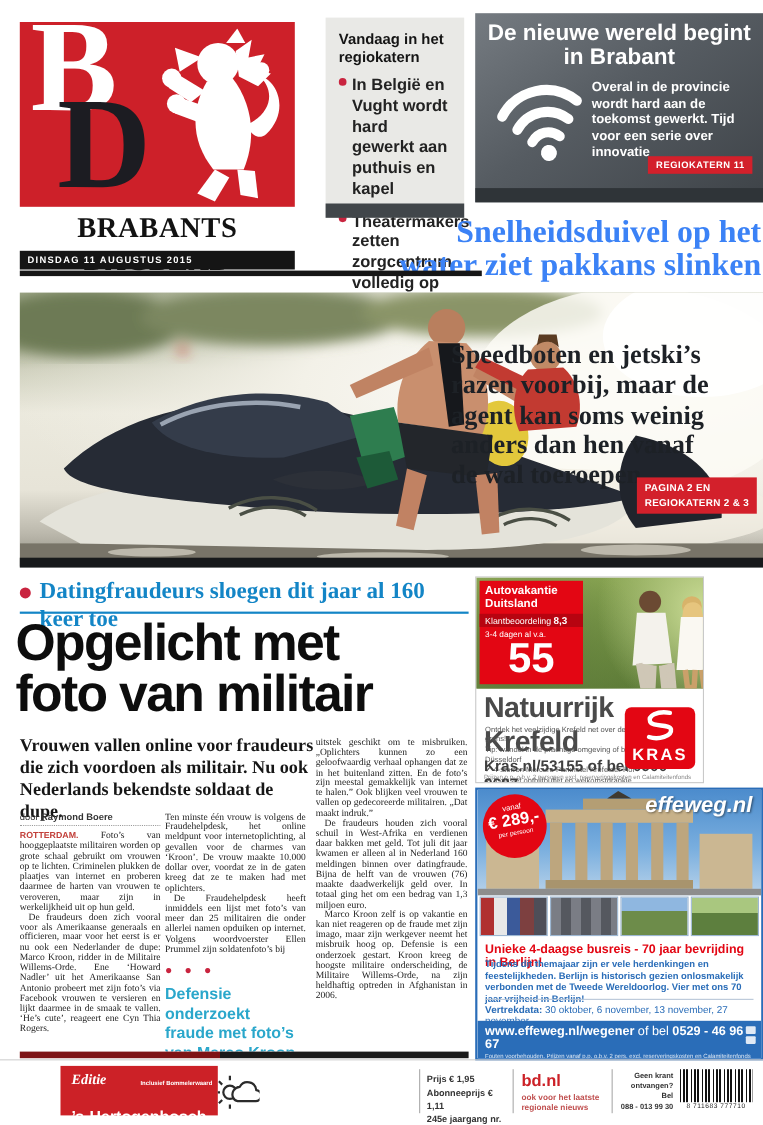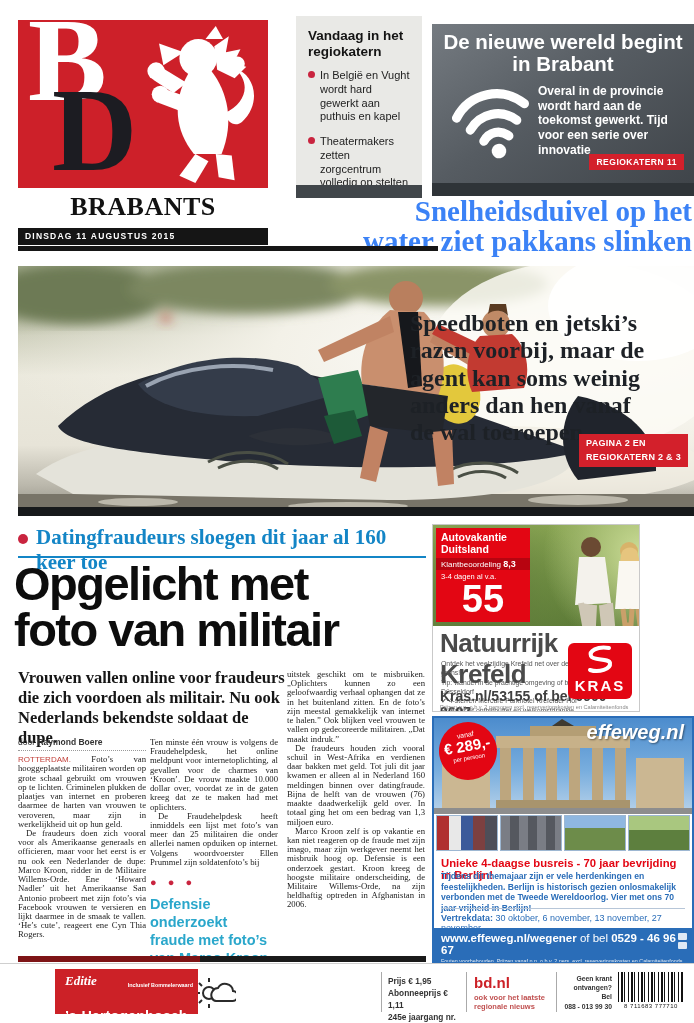--- a/index.html
+++ b/index.html
@@ -17,27 +17,27 @@
       font-weight:bold;font-size:118px;color:#1c1c22;line-height:1;}
   #paper-title{left:18px;top:192px;width:250px;text-align:center;font-family:"Liberation Serif",serif;
       font-weight:bold;font-size:26px;color:#121212;letter-spacing:.5px;}
   #date-bar{left:18px;top:228px;width:250px;height:17px;background:#151515;color:#fff;
       font-size:8.5px;font-weight:bold;letter-spacing:1.2px;line-height:17px;padding-left:7px;}
 
   
   #regio{left:296px;top:16px;width:126px;height:182px;background:#e9e9e6;}
   #regio .inner{padding:12px 10px 0 12px;}
   #regio h3{margin:0 0 10px 0;font-size:13.5px;line-height:1.15;color:#141414;}
-  .regio-item{position:relative;padding-left:12px;margin-bottom:11px;font-size:11px;
-      font-weight:normal;line-height:1.25;color:#222;}
+  .regio-item{position:relative;padding-left:12px;margin-bottom:11px;font-size:15px;
+      font-weight:bold;line-height:1.25;color:#222;}
   .rdot{position:absolute;left:0;top:2px;width:7px;height:7px;border-radius:50%;background:#c9243f;}
   #regio .bottombar{position:absolute;left:0;bottom:0;width:100%;height:13px;background:#41464a;}
 
   
-  #innov{left:432px;top:24px;width:262px;height:172px;
+  #innov{left:432px;top:12px;width:262px;height:172px;
       background:linear-gradient(145deg,#757b81 0%,#565c62 45%,#3e4348 100%);overflow:hidden;}
   #innov h2{margin:7px 6px 0 6px;text-align:center;color:#fff;font-size:20.5px;line-height:1.05;}
   #innov .wifi{position:absolute;left:14px;top:52px;}
   #innov .desc{position:absolute;right:10px;top:60px;width:146px;color:#fff;font-size:12px;
       font-weight:bold;line-height:1.22;}
   #innov .badge{position:absolute;right:10px;top:130px;background:#d3202b;color:#fff;
       font-size:8.5px;font-weight:bold;letter-spacing:.5px;padding:3px 7px;}
   #innov .bottombar{position:absolute;left:0;bottom:0;width:100%;height:13px;background:#2f3438;}
 
   
@@ -67,21 +67,21 @@
   .col{position:absolute;width:128px;font-family:"Liberation Serif",serif;font-size:8.7px;
       line-height:1.06;color:#222;text-align:justify;overflow:hidden;}
   #col1{left:18px;top:738px;height:218px;}
   #col2{left:150px;top:738px;height:218px;}
   #col3{left:287px;top:670px;width:138px;height:286px;}
   .col p{margin:0 0 0 0;text-indent:8px;}
   .col p.first{text-indent:0;}
   #byline{font-size:8.5px;color:#333;border-bottom:1px dotted #999;padding-bottom:3px;margin-bottom:4px;
       font-family:"Liberation Sans",sans-serif;}
   #byline b{font-weight:bold;}
-  .dateline{color:#c2403a;font-weight:normal;font-family:"Liberation Sans",sans-serif;font-size:8px;}
+  .dateline{color:#c2403a;font-weight:bold;font-family:"Liberation Sans",sans-serif;font-size:8px;}
   #quote-block{margin-top:10px;font-family:"Liberation Sans",sans-serif;}
   #quote-dots{letter-spacing:4px;color:#c9243f;font-size:11px;font-weight:bold;}
   #quote-text{margin-top:6px;font-size:14.5px;font-weight:bold;line-height:1.25;color:#2aa7cb;
       text-align:left;}
   #end-bar-red{left:18px;top:956px;width:182px;height:6px;background:#7e1416;}
   #end-bar-black{left:200px;top:956px;width:226px;height:6px;background:#1a1a1a;}
 
   
   #kras{left:432px;top:524px;width:208px;height:188px;border:1px solid #c9c9c9;background:#fff;overflow:hidden;}
   #kras-photo{position:absolute;left:0;top:0;width:262px;height:101px;

